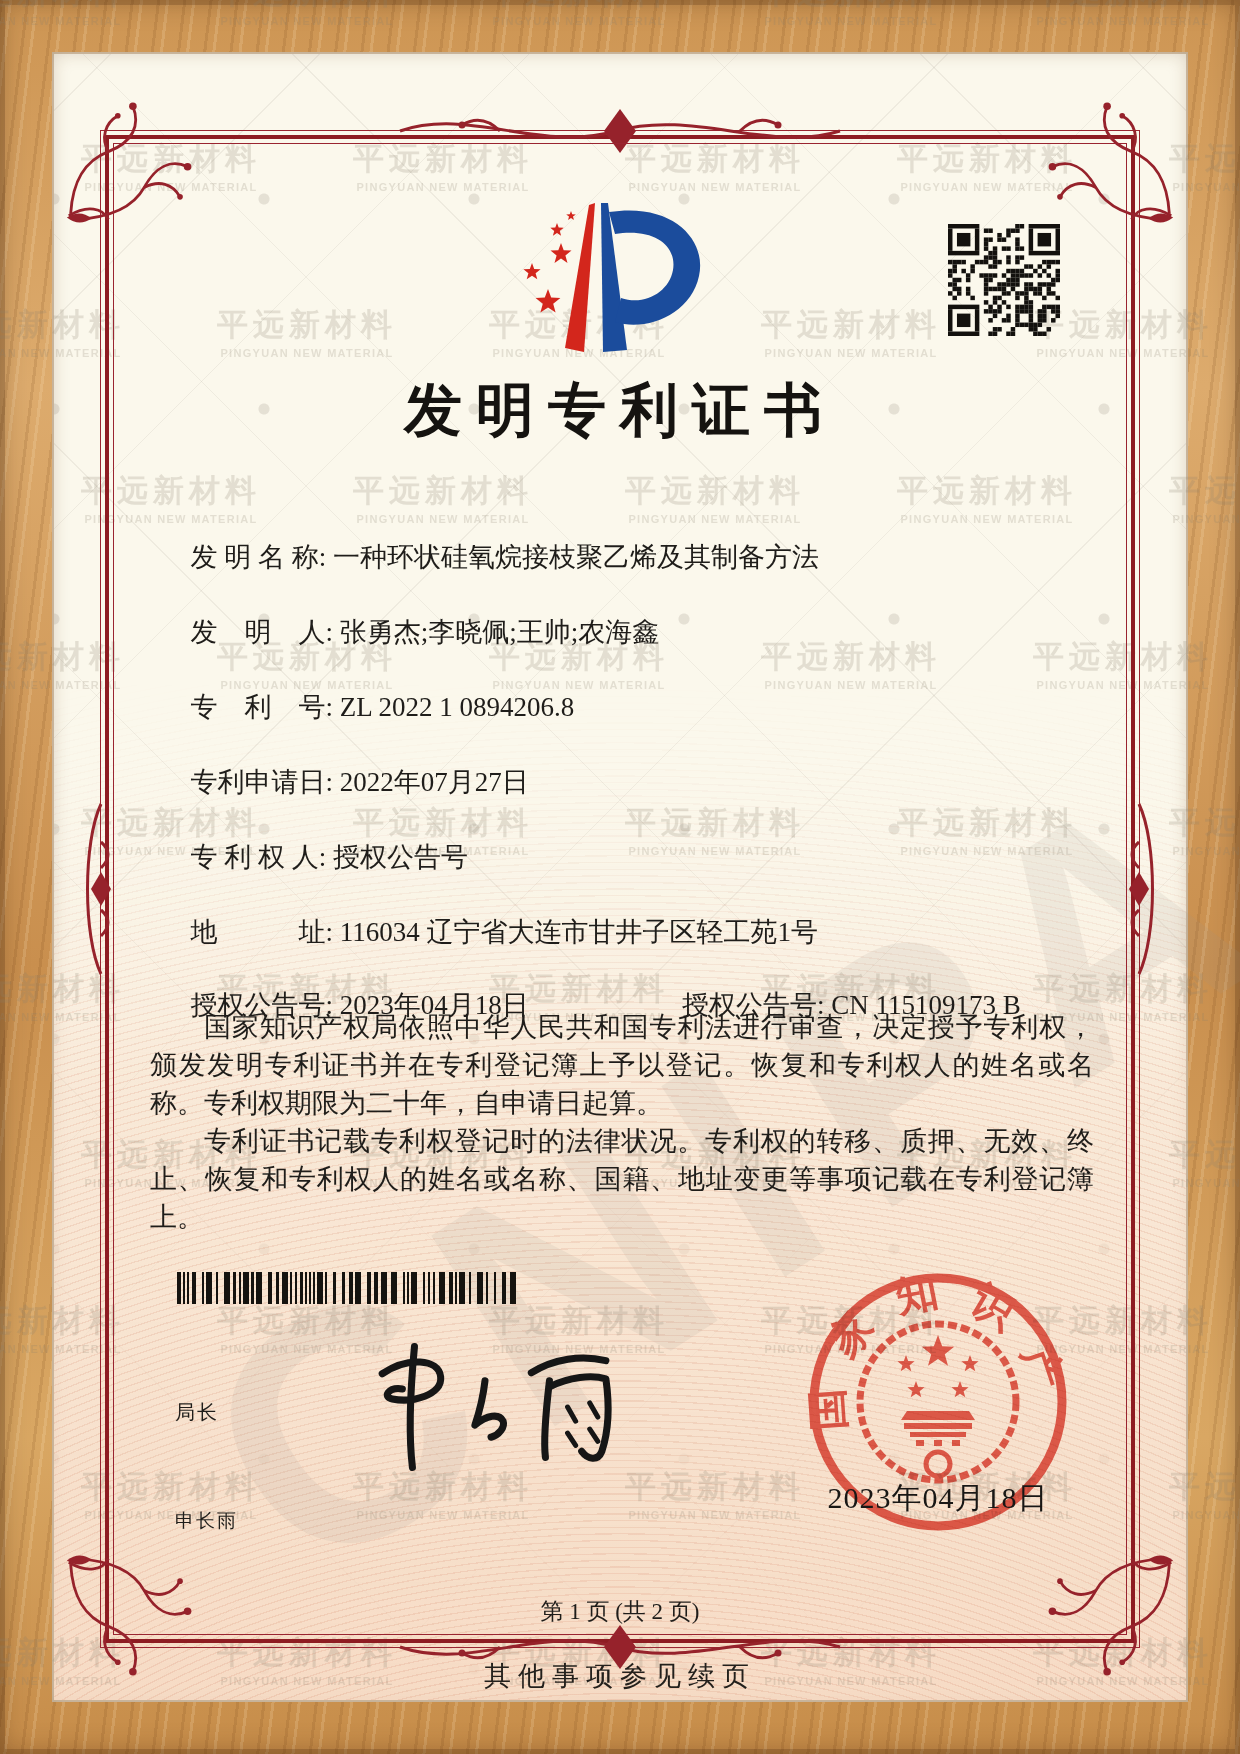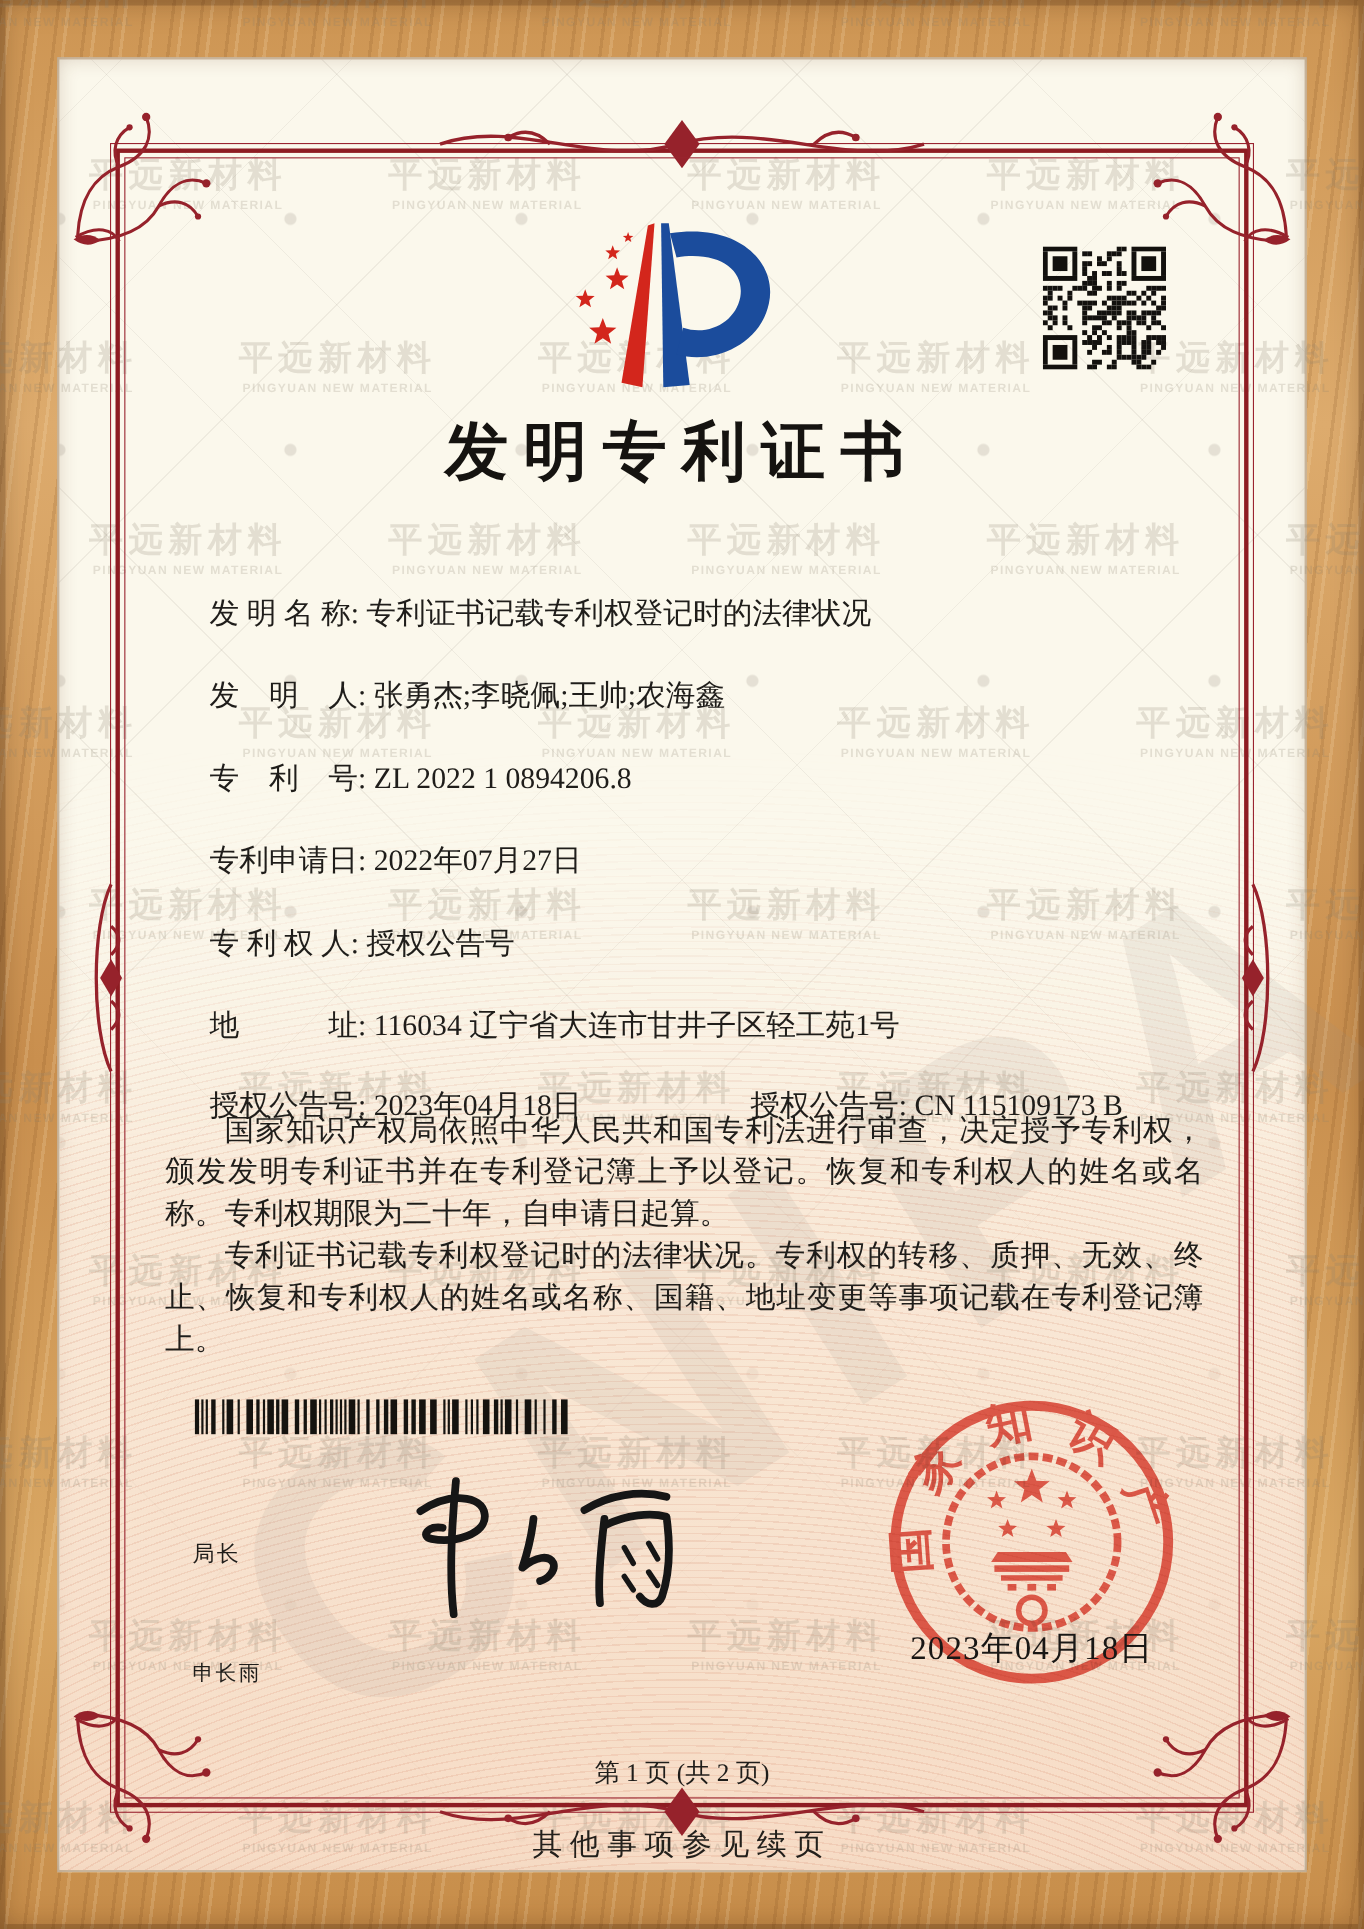--- a/index.html
+++ b/index.html
@@ -629,21 +629,21 @@
         <rect x="58.24000000000001" y="107.52000000000001" width="4.48" height="4.48" fill="#13110e"></rect>
         <rect x="62.720000000000006" y="107.52000000000001" width="4.48" height="4.48" fill="#13110e"></rect>
         <rect x="85.12" y="107.52000000000001" width="4.48" height="4.48" fill="#13110e"></rect>
         <rect x="89.60000000000001" y="107.52000000000001" width="4.48" height="4.48" fill="#13110e"></rect>
         <rect x="94.08000000000001" y="107.52000000000001" width="4.48" height="4.48" fill="#13110e"></rect>
       </svg>
 
     <h1 class="title">发明专利证书</h1>
 
     <div class="field" style="top:508px">
-      <span class="flabel">发 明 名 称: </span><span class="fvalue">专利证书记载专利权登记时的法律状况</span>
+      <span class="flabel">发 明 名 称: </span><span class="fvalue">一种环状硅氧烷接枝聚乙烯及其制备方法</span>
     </div>
     <div class="field" style="top:583px">
       <span class="flabel">发　明　人: </span><span class="fvalue">张勇杰;李晓佩;王帅;农海鑫</span>
     </div>
     <div class="field" style="top:658px">
       <span class="flabel">专　利　号: </span><span class="fvalue">ZL 2022 1 0894206.8</span>
     </div>
     <div class="field" style="top:733px">
       <span class="flabel">专利申请日: </span><span class="fvalue">2022年07月27日</span>
     </div>

